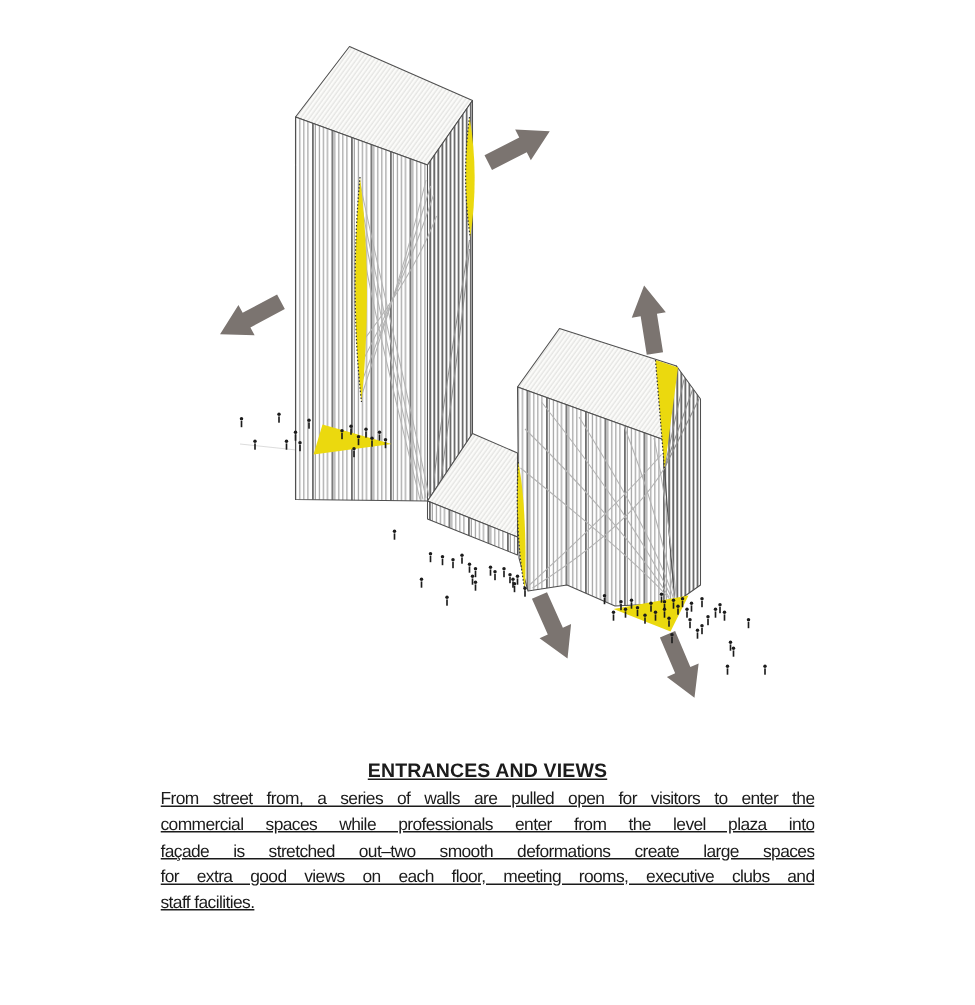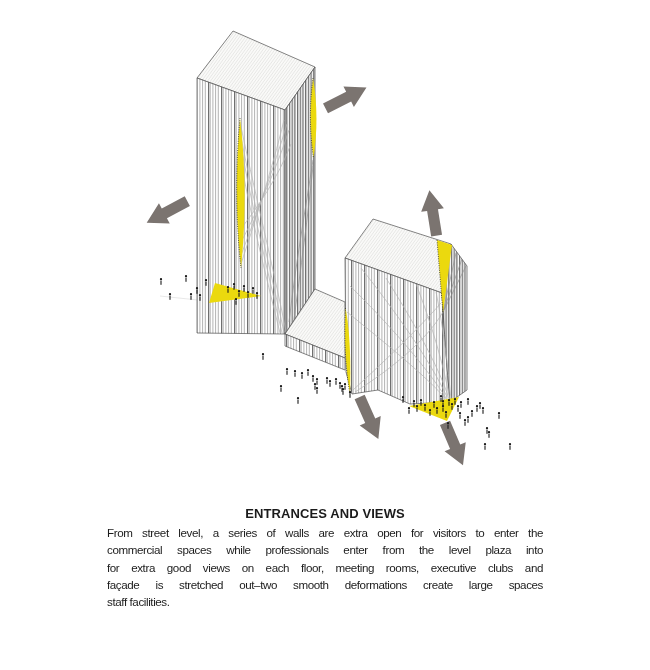--- a/index.html
+++ b/index.html
@@ -7,21 +7,21 @@
     --arrow-gray:#7B7470;
     --figure-black:#1C1C1C;
     --outline-gray:#4F4F4F;
   }
   html,body{margin:0;padding:0;background:#ffffff;}
   body{
     width:650px;height:670px;overflow:hidden;
     font-family:"Liberation Sans","DejaVu Sans",sans-serif;
     color:#1b1b1b;
   }
-  .page{width:650px;height:670px;position:relative;background:#fff;}
+  .page{width:650px;height:670px;position:relative;background:#fff;text-decoration:underline;}
   .diagram-wrap{width:650px;height:500px;}
   svg{display:block;}
   .caption{width:436px;margin:4px auto 0 auto;}
   .caption-title{
     text-align:center;font-weight:700;font-size:13px;letter-spacing:.1px;
     margin:6px 0 3px 0;
   }
   .caption-line{
     font-size:11.6px;line-height:17.3px;letter-spacing:-0.4px;
     text-align:justify;text-align-last:justify;white-space:nowrap;
@@ -198,19 +198,19 @@
           <use href="#personSym" transform="translate(489 436)"></use>
           <use href="#personSym" transform="translate(485 448)"></use>
           <use href="#personSym" transform="translate(499 417)"></use>
           <use href="#personSym" transform="translate(510 448)"></use>
         </g>
     </svg>
   </div>
 
   <div class="caption">
     <div class="caption-title">ENTRANCES AND VIEWS</div>
-    <div class="caption-line">From street level, a series of walls are extra open for visitors to enter the</div>
+    <div class="caption-line">From street from, a series of walls are pulled open for visitors to enter the</div>
     <div class="caption-line">commercial spaces while professionals enter from the level plaza into</div>
+    <div class="caption-line">façade is stretched out–two smooth deformations create large spaces</div>
     <div class="caption-line">for extra good views on each floor, meeting rooms, executive clubs and</div>
-    <div class="caption-line">façade is stretched out–two smooth deformations create large spaces</div>
     <div class="caption-line last">staff facilities.</div>
   </div>
 </div>
 
 </body></html>

